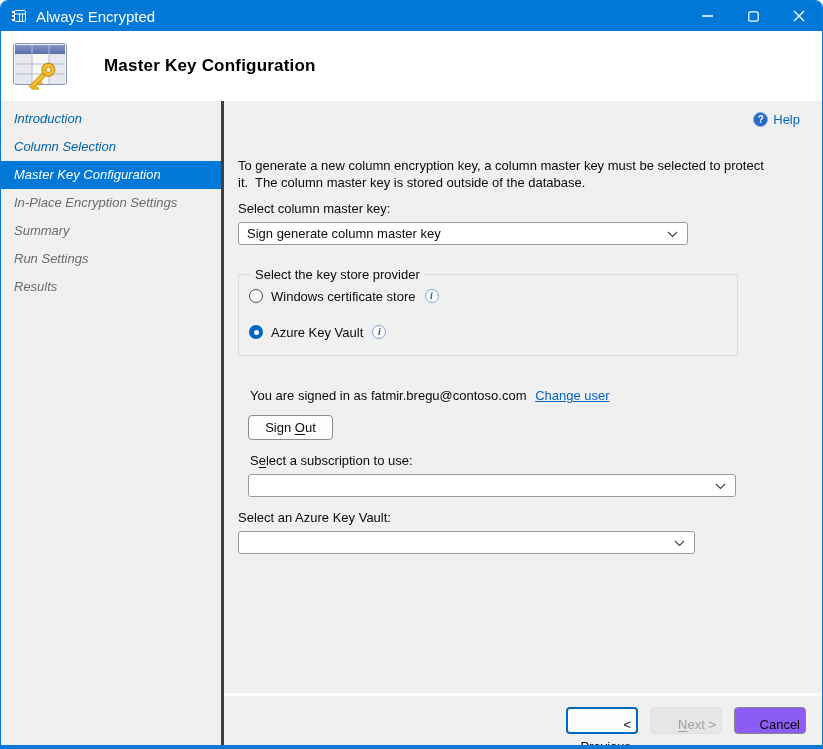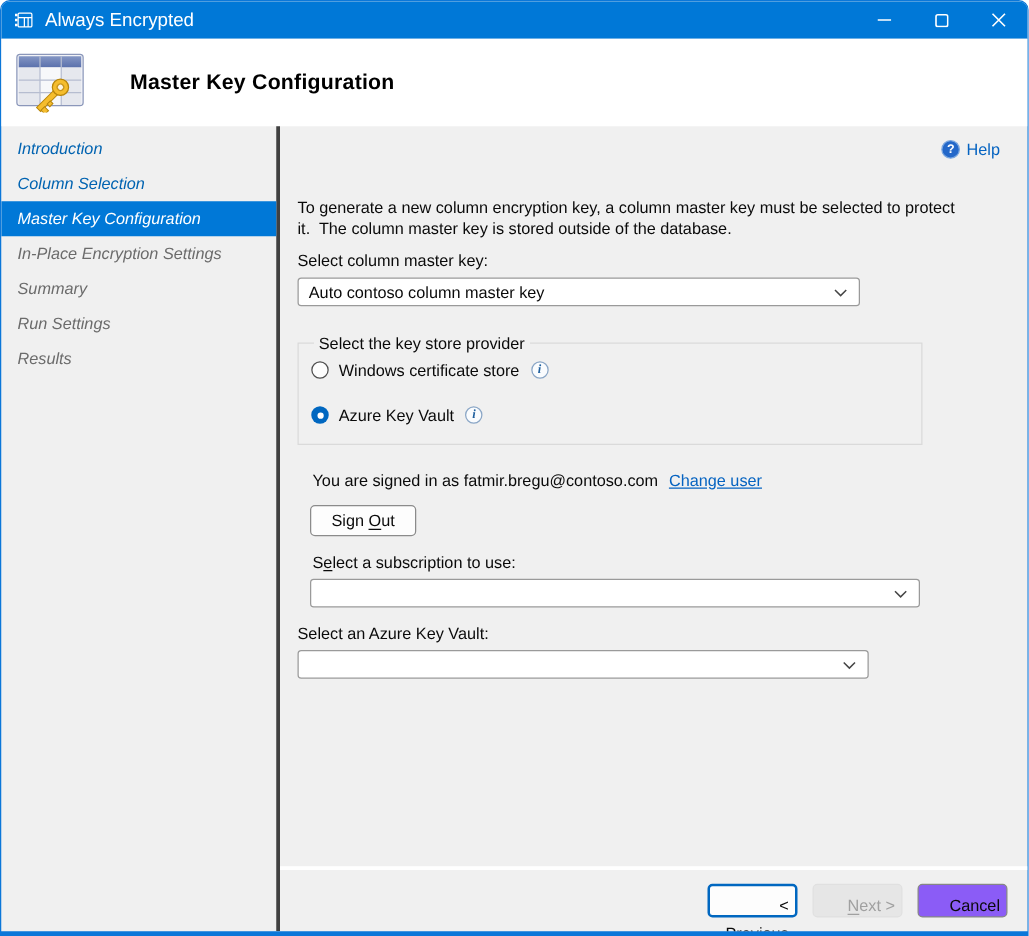--- a/index.html
+++ b/index.html
@@ -55,21 +55,21 @@
   .radio { width:14px; height:14px; border-radius:50%; flex:0 0 14px; }
   .radio.off { border:1px solid #4f4f4f; background:#fdfdfd; }
   .radio.on { background:#0067c0; display:flex; align-items:center; justify-content:center; }
   .radio.on::after { content:""; width:5px; height:5px; border-radius:50%; background:#ffffff; }
   .radio-label { margin-left:8px; color:#0a0a0a; }
   .info-icon { width:14px; height:14px; margin-left:9px; border-radius:50%; border:1px solid #8aa6c6; background:#fafcfe;
                display:inline-flex; align-items:center; justify-content:center; }
   .info-icon::after { content:"i"; font-family:"Liberation Serif", serif; font-style:italic; font-weight:bold;
                       font-size:10px; color:#1f5f9e; line-height:1; }
   
-  .signed-row { margin:21px 0 0 12px; font-size:13px; color:#0a0a0a; }
+  .signed-row { margin:32px 0 0 12px; font-size:13px; color:#0a0a0a; }
   .change-link { color:#0563c1; text-decoration:underline; margin-left:5px; cursor:pointer; }
   .signout-btn { display:inline-block; margin:12px 0 0 10px; width:85px; height:25px; background:#fdfdfd;
                  border:1px solid #8b8b8b; border-radius:4px; font-size:13px; font-family:inherit; color:#0a0a0a;
                  text-align:center; line-height:22px; padding:0; cursor:pointer; }
   .sub-label { margin:13px 0 0 12px; }
   .akv-label { margin-top:13px; }
   .accel { text-decoration:underline; text-underline-offset:2px; }
   
   .footer { flex:0 0 52px; border-top:3px solid #ffffff; display:flex; align-items:center; justify-content:flex-end;
             gap:12px; padding-right:16px; }
@@ -166,21 +166,21 @@
             <span class="help-icon"></span>
             <span>Help</span>
           </a>
         </div>
 
         <div class="description">To generate a new column encryption key, a column master key must be selected to protect
 it.  The column master key is stored outside of the database.</div>
 
         <div class="field-label">Select column master key:</div>
         <div class="combo combo-cmk">
-          <span class="combo-value">Auto contoso column master key</span>
+          <span class="combo-value">Sign generate column master key</span>
           <span class="combo-chevron">
             <svg width="11" height="7" viewBox="0 0 11 7">
                 <path d="M1 1 L5.5 5.5 L10 1" stroke="#454545" stroke-width="1.2" fill="none"></path>
               </svg>
           </span>
         </div>
 
         <fieldset class="group">
           <legend>Select the key store provider</legend>
           <div class="radio-row first">

